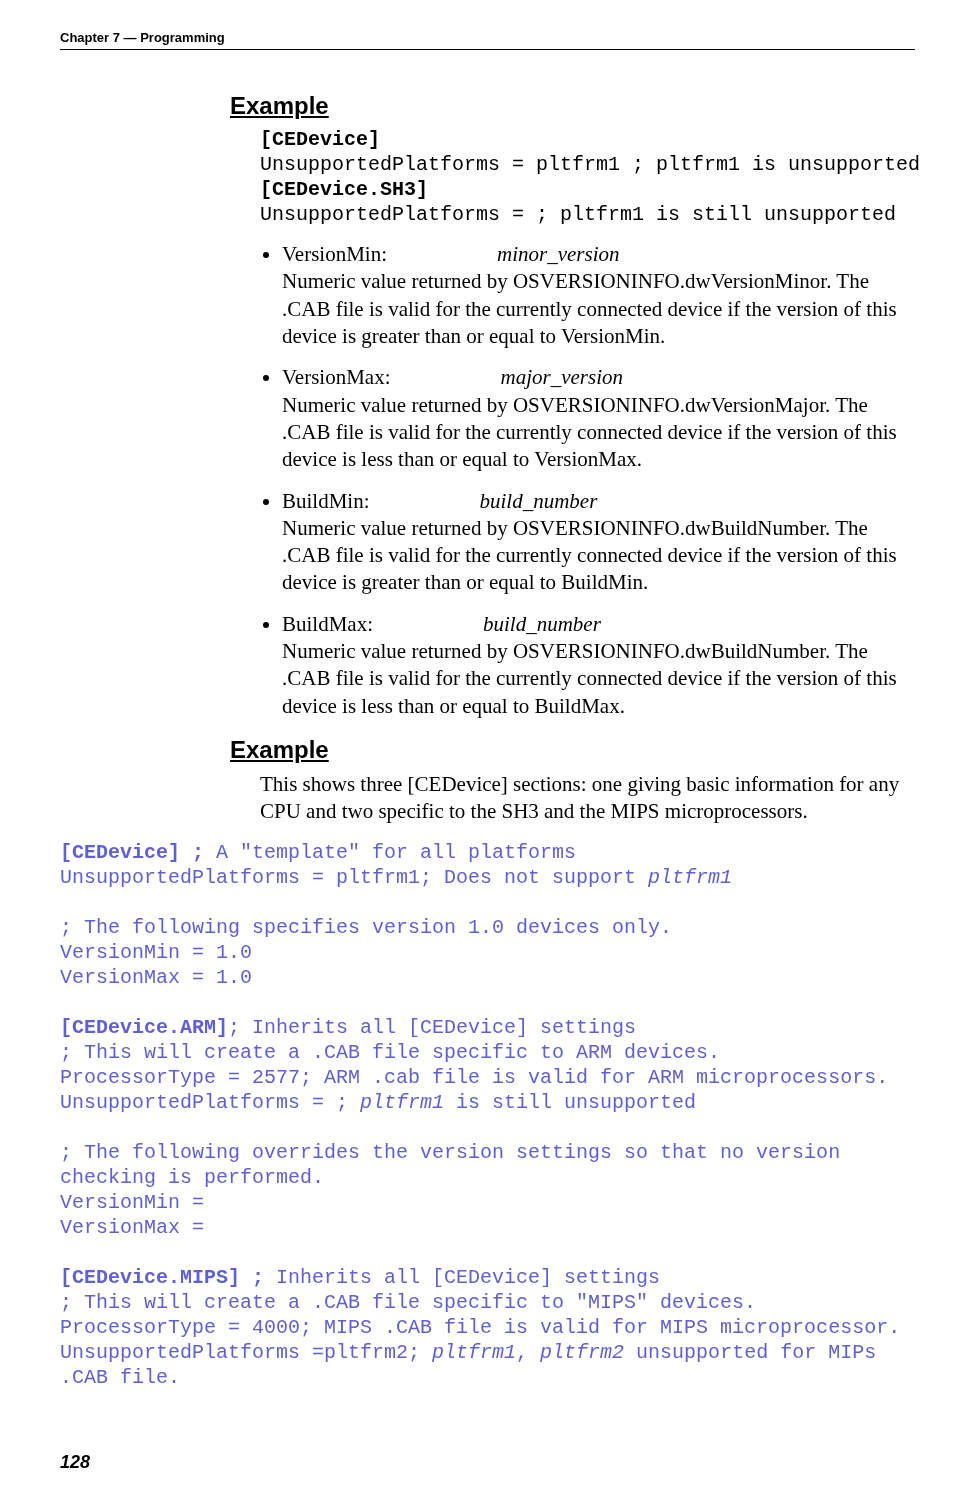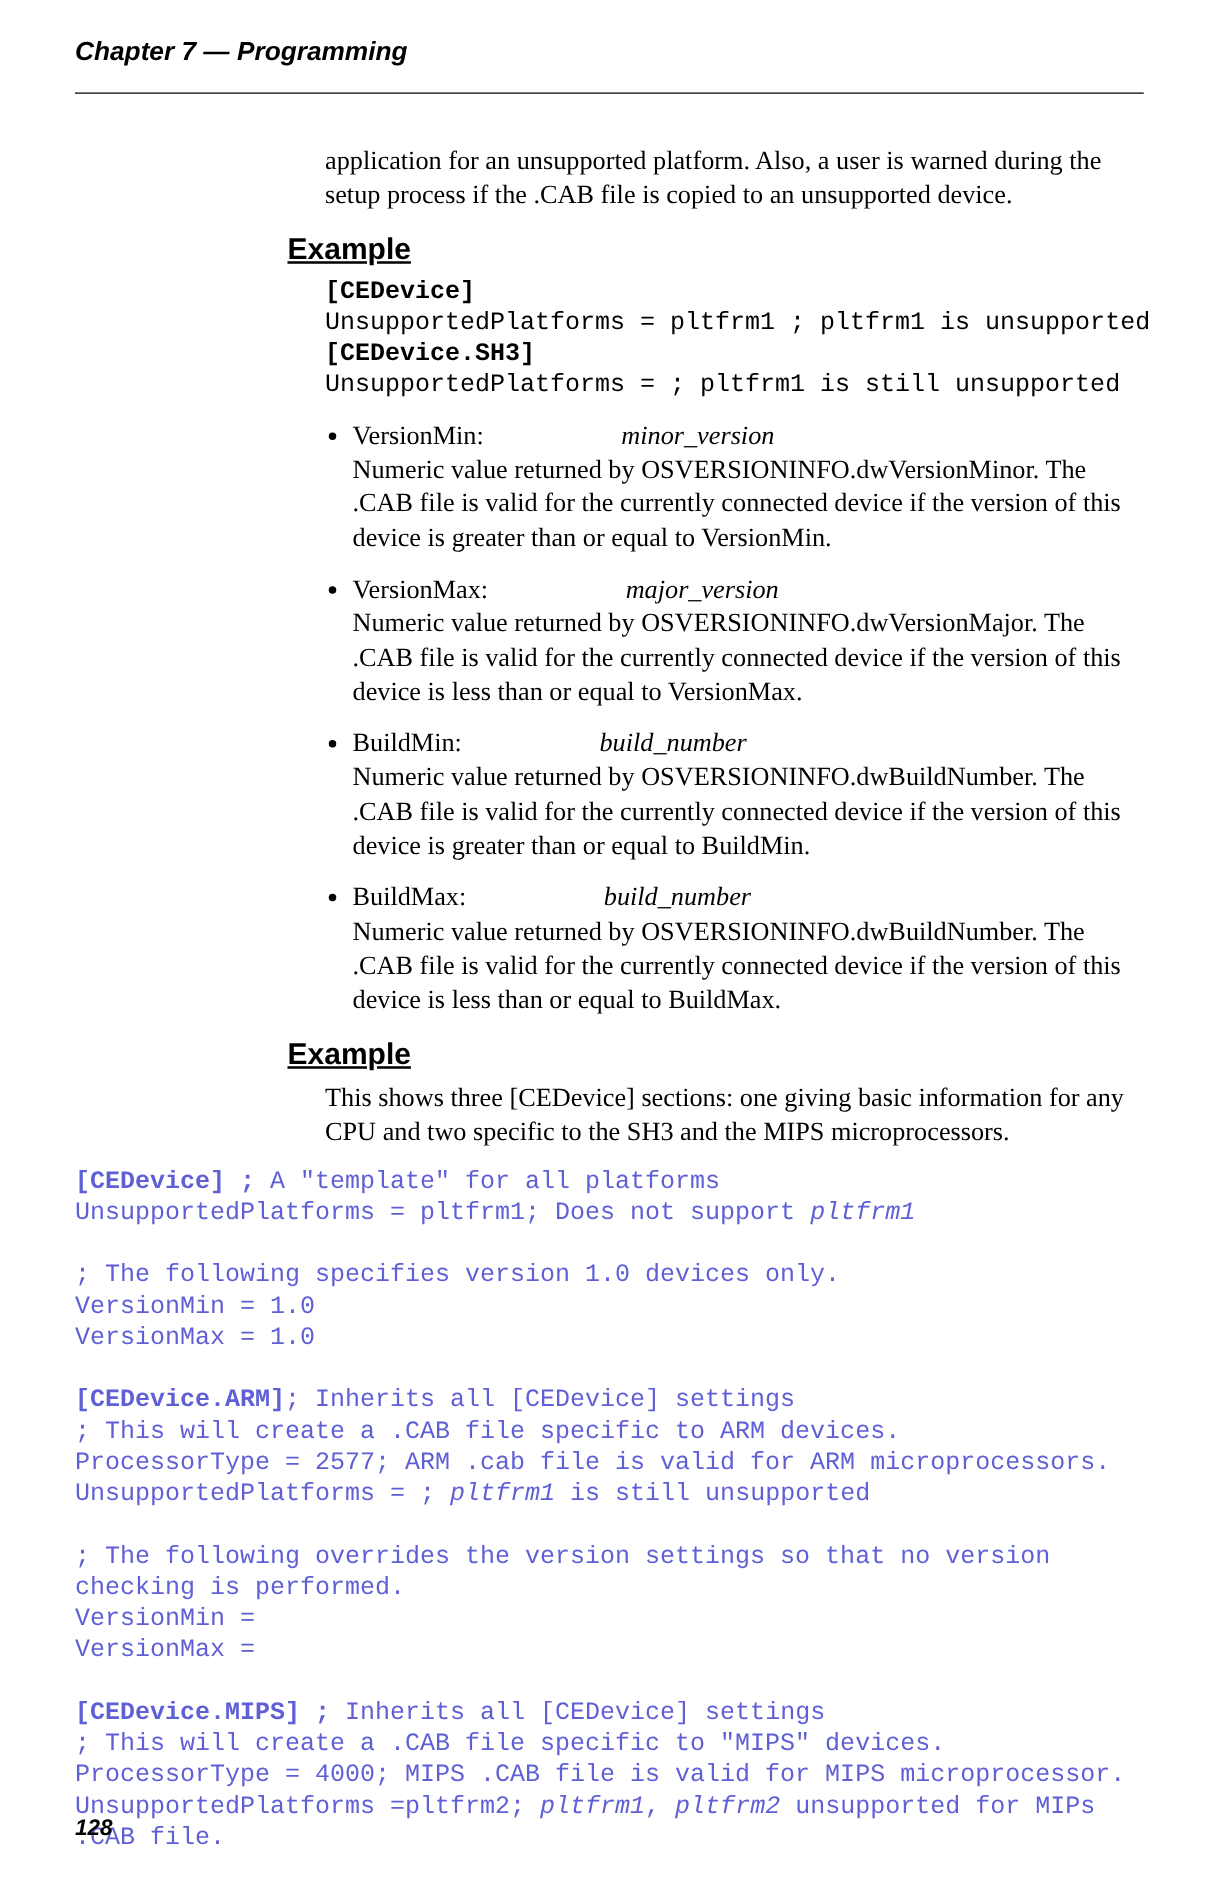--- a/index.html
+++ b/index.html
@@ -14,23 +14,22 @@
     height: 1503px;
     position: relative;
     font-family: Georgia, "Times New Roman", serif;
     color: #000;
     box-sizing: border-box;
     padding: 30px 60px 30px 60px;
   }
   .running-header {
     font-family: Arial, Helvetica, sans-serif;
     font-weight: bold;
-    font-style: italic;
-    font-size: 21px;
-    margin-bottom: 20px;
+    font-size: 13px;
+    margin-bottom: 4px;
   }
   .header-rule {
     border: none;
     border-top: 1.5px solid #000;
     margin: 4px 0 40px 0;
   }
   .body-block {
     margin-left: 200px;
     font-size: 21px;
     line-height: 1.3;
@@ -109,21 +108,20 @@
   }
 </style>
 </head>
 <body>
 
 <div class="page">
   <div class="running-header">Chapter 7 — Programming</div>
   <hr class="header-rule">
 
   <div class="body-block">
-    <p>application for an unsupported platform. Also, a user is warned during the setup process if the .CAB file is copied to an unsupported device.</p>
 
     <div class="example-heading">Example</div>
 
     <div class="mono"><span class="bold">[CEDevice]</span>
 <span>UnsupportedPlatforms = pltfrm1 ; pltfrm1 is unsupported</span>
 <span class="bold">[CEDevice.SH3]</span>
 <span>UnsupportedPlatforms = ; pltfrm1 is still unsupported</span></div>
 
     <ul class="bullets">
       <li>

